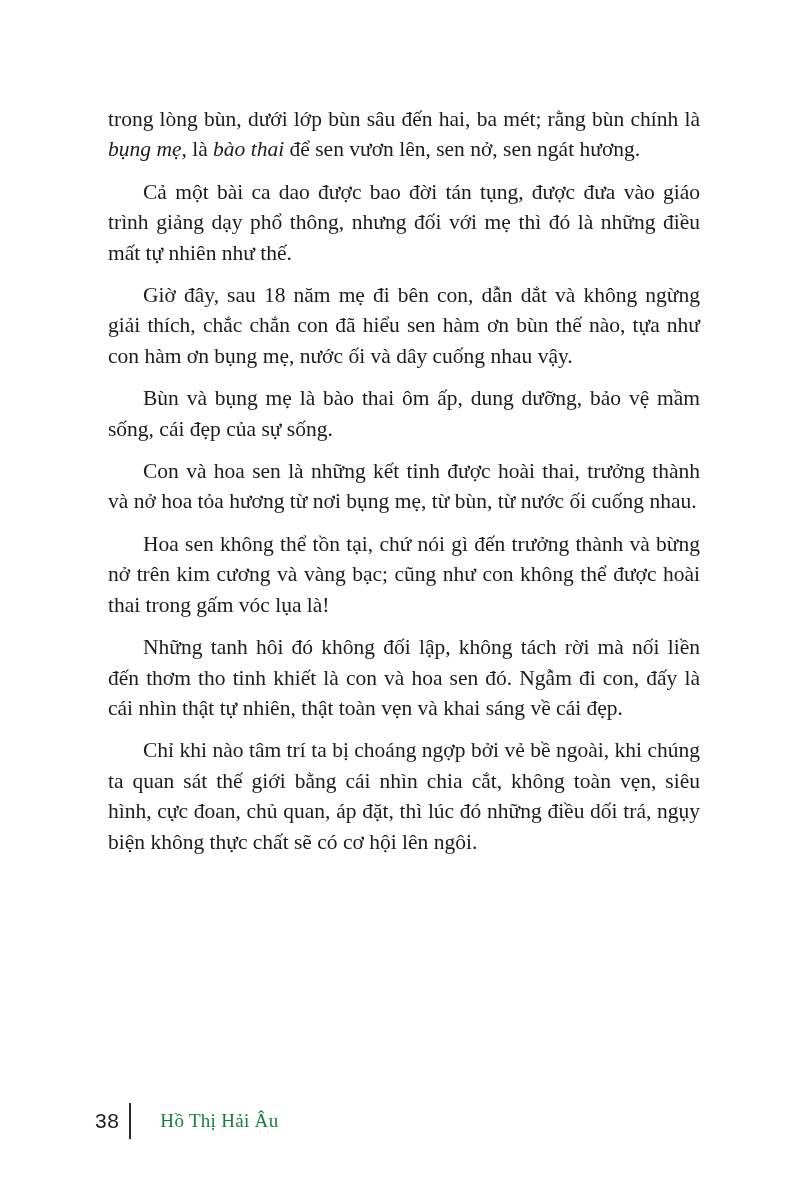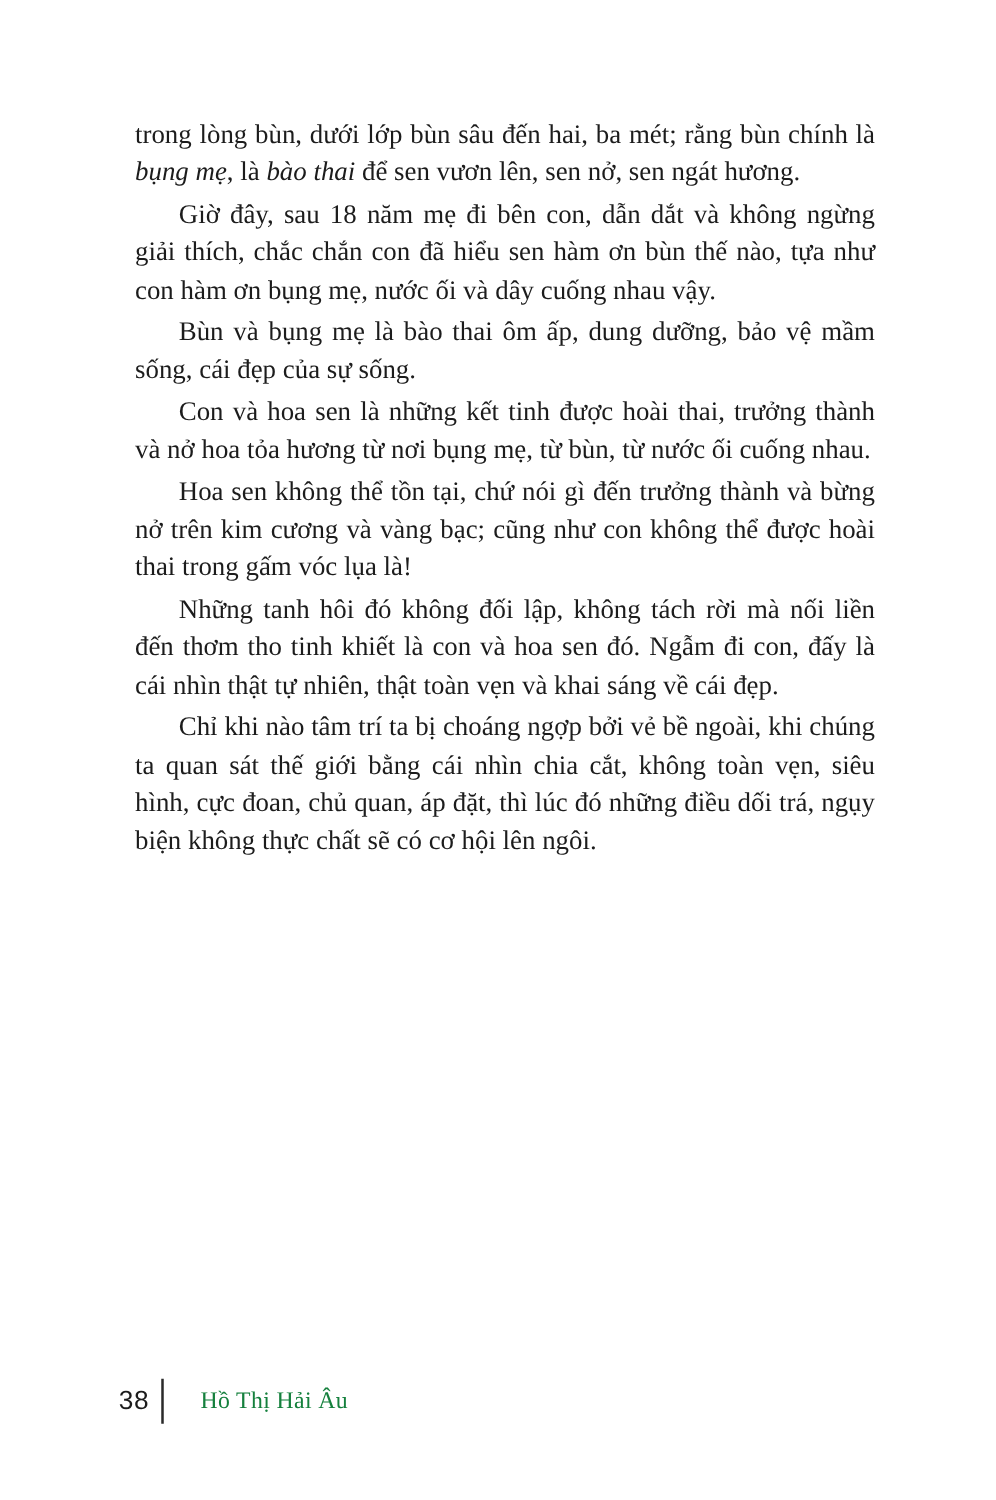--- a/index.html
+++ b/index.html
@@ -20,21 +20,21 @@
     position: absolute;
     left: 108px;
     top: 92px;
     width: 592px;
     font-size: 21.5px;
     line-height: 30.4px;
     text-align: justify;
     text-justify: inter-word;
   }
   .para {
-    margin: 0 0 3px 0;
+    margin: 12px 0 3px 0;
     text-indent: 0;
   }
   .para.indent {
     text-indent: 35px;
   }
   .run { font-style: normal; }
   .run.italic { font-style: italic; }
   .footer {
     position: absolute;
     left: 95px;
@@ -65,20 +65,21 @@
     margin-left: 16px;
   }
 </style>
 </head>
 <body>
 
 <div class="page">
 
   <main class="text-block" id="body-text">
       <p class="para"><span class="run">trong lòng bùn, dưới lớp bùn sâu đến hai, ba mét; rằng bùn chính là </span><span class="run italic">bụng mẹ</span><span class="run">, là </span><span class="run italic">bào thai</span><span class="run"> để sen vươn lên, sen nở, sen ngát hương.</span></p>
+      <p class="para indent"><span class="run">Cả một bài ca dao được bao đời tán tụng, được đưa vào giáo trình giảng dạy phổ thông, nhưng đối với mẹ thì đó là những điều mất tự nhiên như thế.</span></p>
       <p class="para indent"><span class="run">Giờ đây, sau 18 năm mẹ đi bên con, dẫn dắt và không ngừng giải thích, chắc chắn con đã hiểu sen hàm ơn bùn thế nào, tựa như con hàm ơn bụng mẹ, nước ối và dây cuống nhau vậy.</span></p>
       <p class="para indent"><span class="run">Bùn và bụng mẹ là bào thai ôm ấp, dung dưỡng, bảo vệ mầm sống, cái đẹp của sự sống.</span></p>
       <p class="para indent"><span class="run">Con và hoa sen là những kết tinh được hoài thai, trưởng thành và nở hoa tỏa hương từ nơi bụng mẹ, từ bùn, từ nước ối cuống nhau.</span></p>
       <p class="para indent"><span class="run">Hoa sen không thể tồn tại, chứ nói gì đến trưởng thành và bừng nở trên kim cương và vàng bạc; cũng như con không thể được hoài thai trong gấm vóc lụa là!</span></p>
       <p class="para indent"><span class="run">Những tanh hôi đó không đối lập, không tách rời mà nối liền đến thơm tho tinh khiết là con và hoa sen đó. Ngẫm đi con, đấy là cái nhìn thật tự nhiên, thật toàn vẹn và khai sáng về cái đẹp.</span></p>
       <p class="para indent"><span class="run">Chỉ khi nào tâm trí ta bị choáng ngợp bởi vẻ bề ngoài, khi chúng ta quan sát thế giới bằng cái nhìn chia cắt, không toàn vẹn, siêu hình, cực đoan, chủ quan, áp đặt, thì lúc đó những điều dối trá, ngụy biện không thực chất sẽ có cơ hội lên ngôi.</span></p>
     </main>
 
   <footer class="footer">
     <span class="page-number">38</span>

